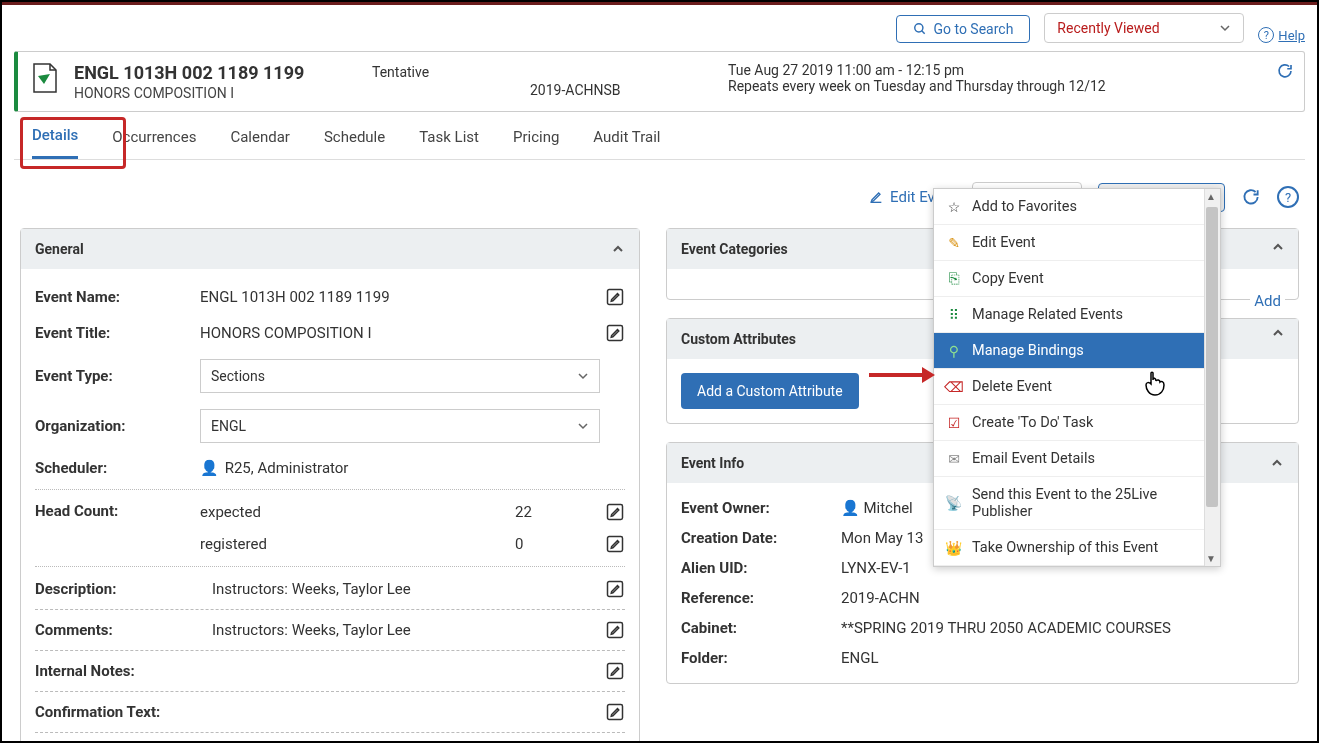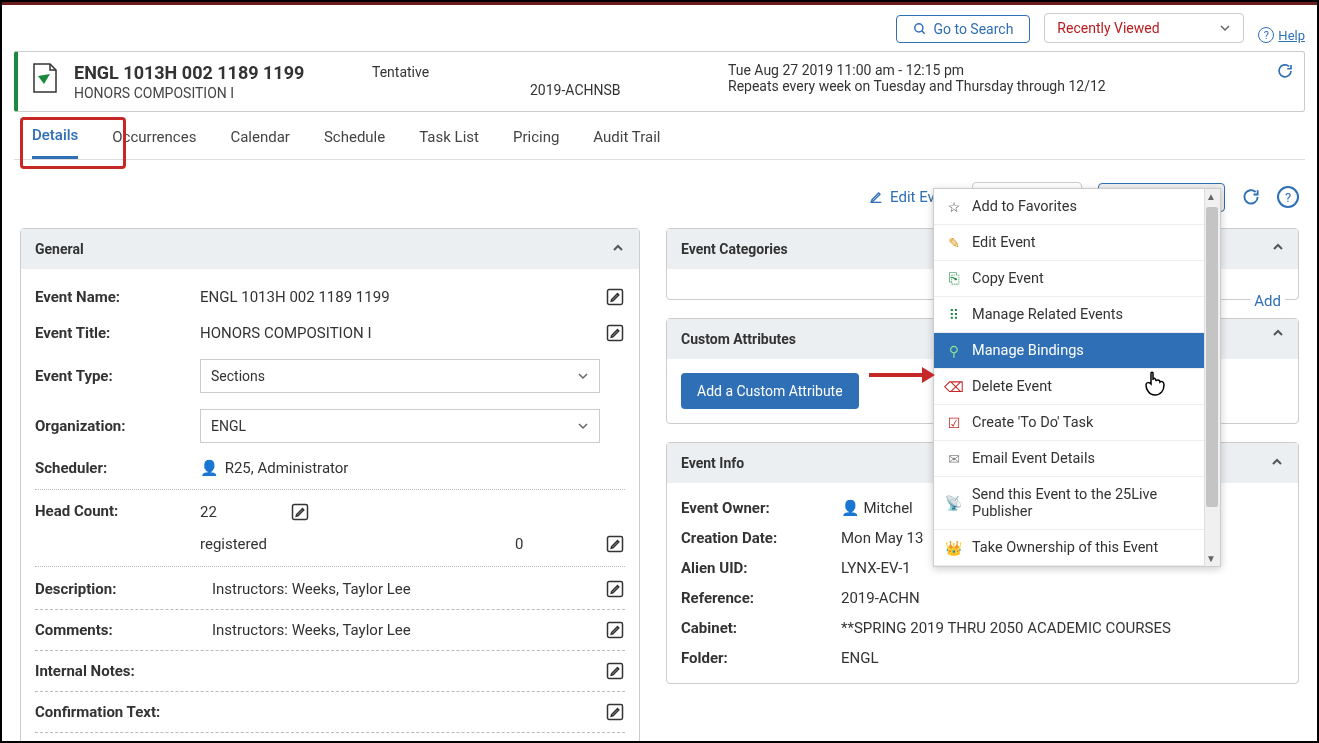--- a/index.html
+++ b/index.html
@@ -25,21 +25,21 @@
     .action-bar { display:flex; justify-content:flex-end; gap: 16px; align-items:center; padding: 22px 18px 16px;}
     .edit-event { color:#2f6fb5; display:flex; gap:6px; align-items:center; font-size:15px;}
     .status-select { border:1px solid #ccc; padding:6px 10px; border-radius:4px; display:flex; align-items:center; gap:10px; width:110px; justify-content:space-between;}
     .more-actions-btn { border:1.5px solid #2f6fb5; color:#2f6fb5; padding:6px 14px; border-radius:4px; display:flex; align-items:center; gap:8px;}
     .icon-circle { width:22px; height:22px; border:2px solid #2f6fb5; border-radius:50%; display:flex; align-items:center; justify-content:center; color:#2f6fb5; font-size:13px;}
     .refresh-icon { color:#2f6fb5; font-size:20px;}
     .content-row { display:flex; gap: 26px; padding: 0 18px;}
     .col-left { flex: 0 0 620px;}
     .col-right { flex: 1; position:relative;}
     .panel { border:1px solid #ccc; border-radius:4px; margin-bottom: 18px;}
-    .panel-header { background: #eceff1; padding: 12px 14px; font-weight:700; display:flex; justify-content:space-between; align-items:flex-start;}
+    .panel-header { background: #eceff1; padding: 12px 14px; font-weight:700; display:flex; justify-content:space-between; align-items:center;}
     .panel-body { padding: 10px 14px;}
     .field-row { display:flex; align-items:center; padding: 8px 0;}
     .field-label { font-weight:700; width: 165px; font-size:15px;}
     .field-value { flex:1; font-size:15px;}
     .edit-pencil { width:20px; height:20px; color:#333; cursor:pointer;}
     .select-box { border:1px solid #ccc; padding:8px 10px; border-radius:0; width: 400px; display:flex; justify-content:space-between; align-items:center; background:#fff;}
     .divider { border-bottom: 1px dotted #bbb; margin: 4px 0;}
     .dashed { border-bottom: 1px dashed #bbb; margin: 2px 0;}
     .add-attr-btn { background:#2f6fb5; color:#fff; border-radius:4px; padding:10px 16px; font-size:14px; display:inline-block;}
     .info-row { display:flex; padding:6px 0; font-size:15px;}
@@ -220,20 +220,21 @@
           <span class="field-label">Scheduler:</span>
           <span class="field-value">
             <span style="margin-right:6px;">👤</span><span>R25, Administrator</span>
           </span>
         </div>
         <div class="divider"></div>
         <div class="field-row" style="align-items:flex-start;">
           <span class="field-label">Head Count:</span>
           <div class="field-value">
             <div class="hc-row" style="align-items:center;">
+              <span class="hc-label">expected</span>
               <span class="hc-val">22</span>
               <span class="edit-pencil">
                   <svg width="20" height="20" viewBox="0 0 24 24" fill="none" stroke="#333" stroke-width="1.8">
                     <rect x="3" y="3" width="18" height="18" rx="2"></rect>
                     <path d="M8 15 L15 8 L16.5 9.5 L9.5 16.5 L7.5 17 Z"></path>
                   </svg>
                 </span>
             </div>
             <div class="hc-row" style="align-items:center;margin-top:12px;">
               <span class="hc-label">registered</span>

